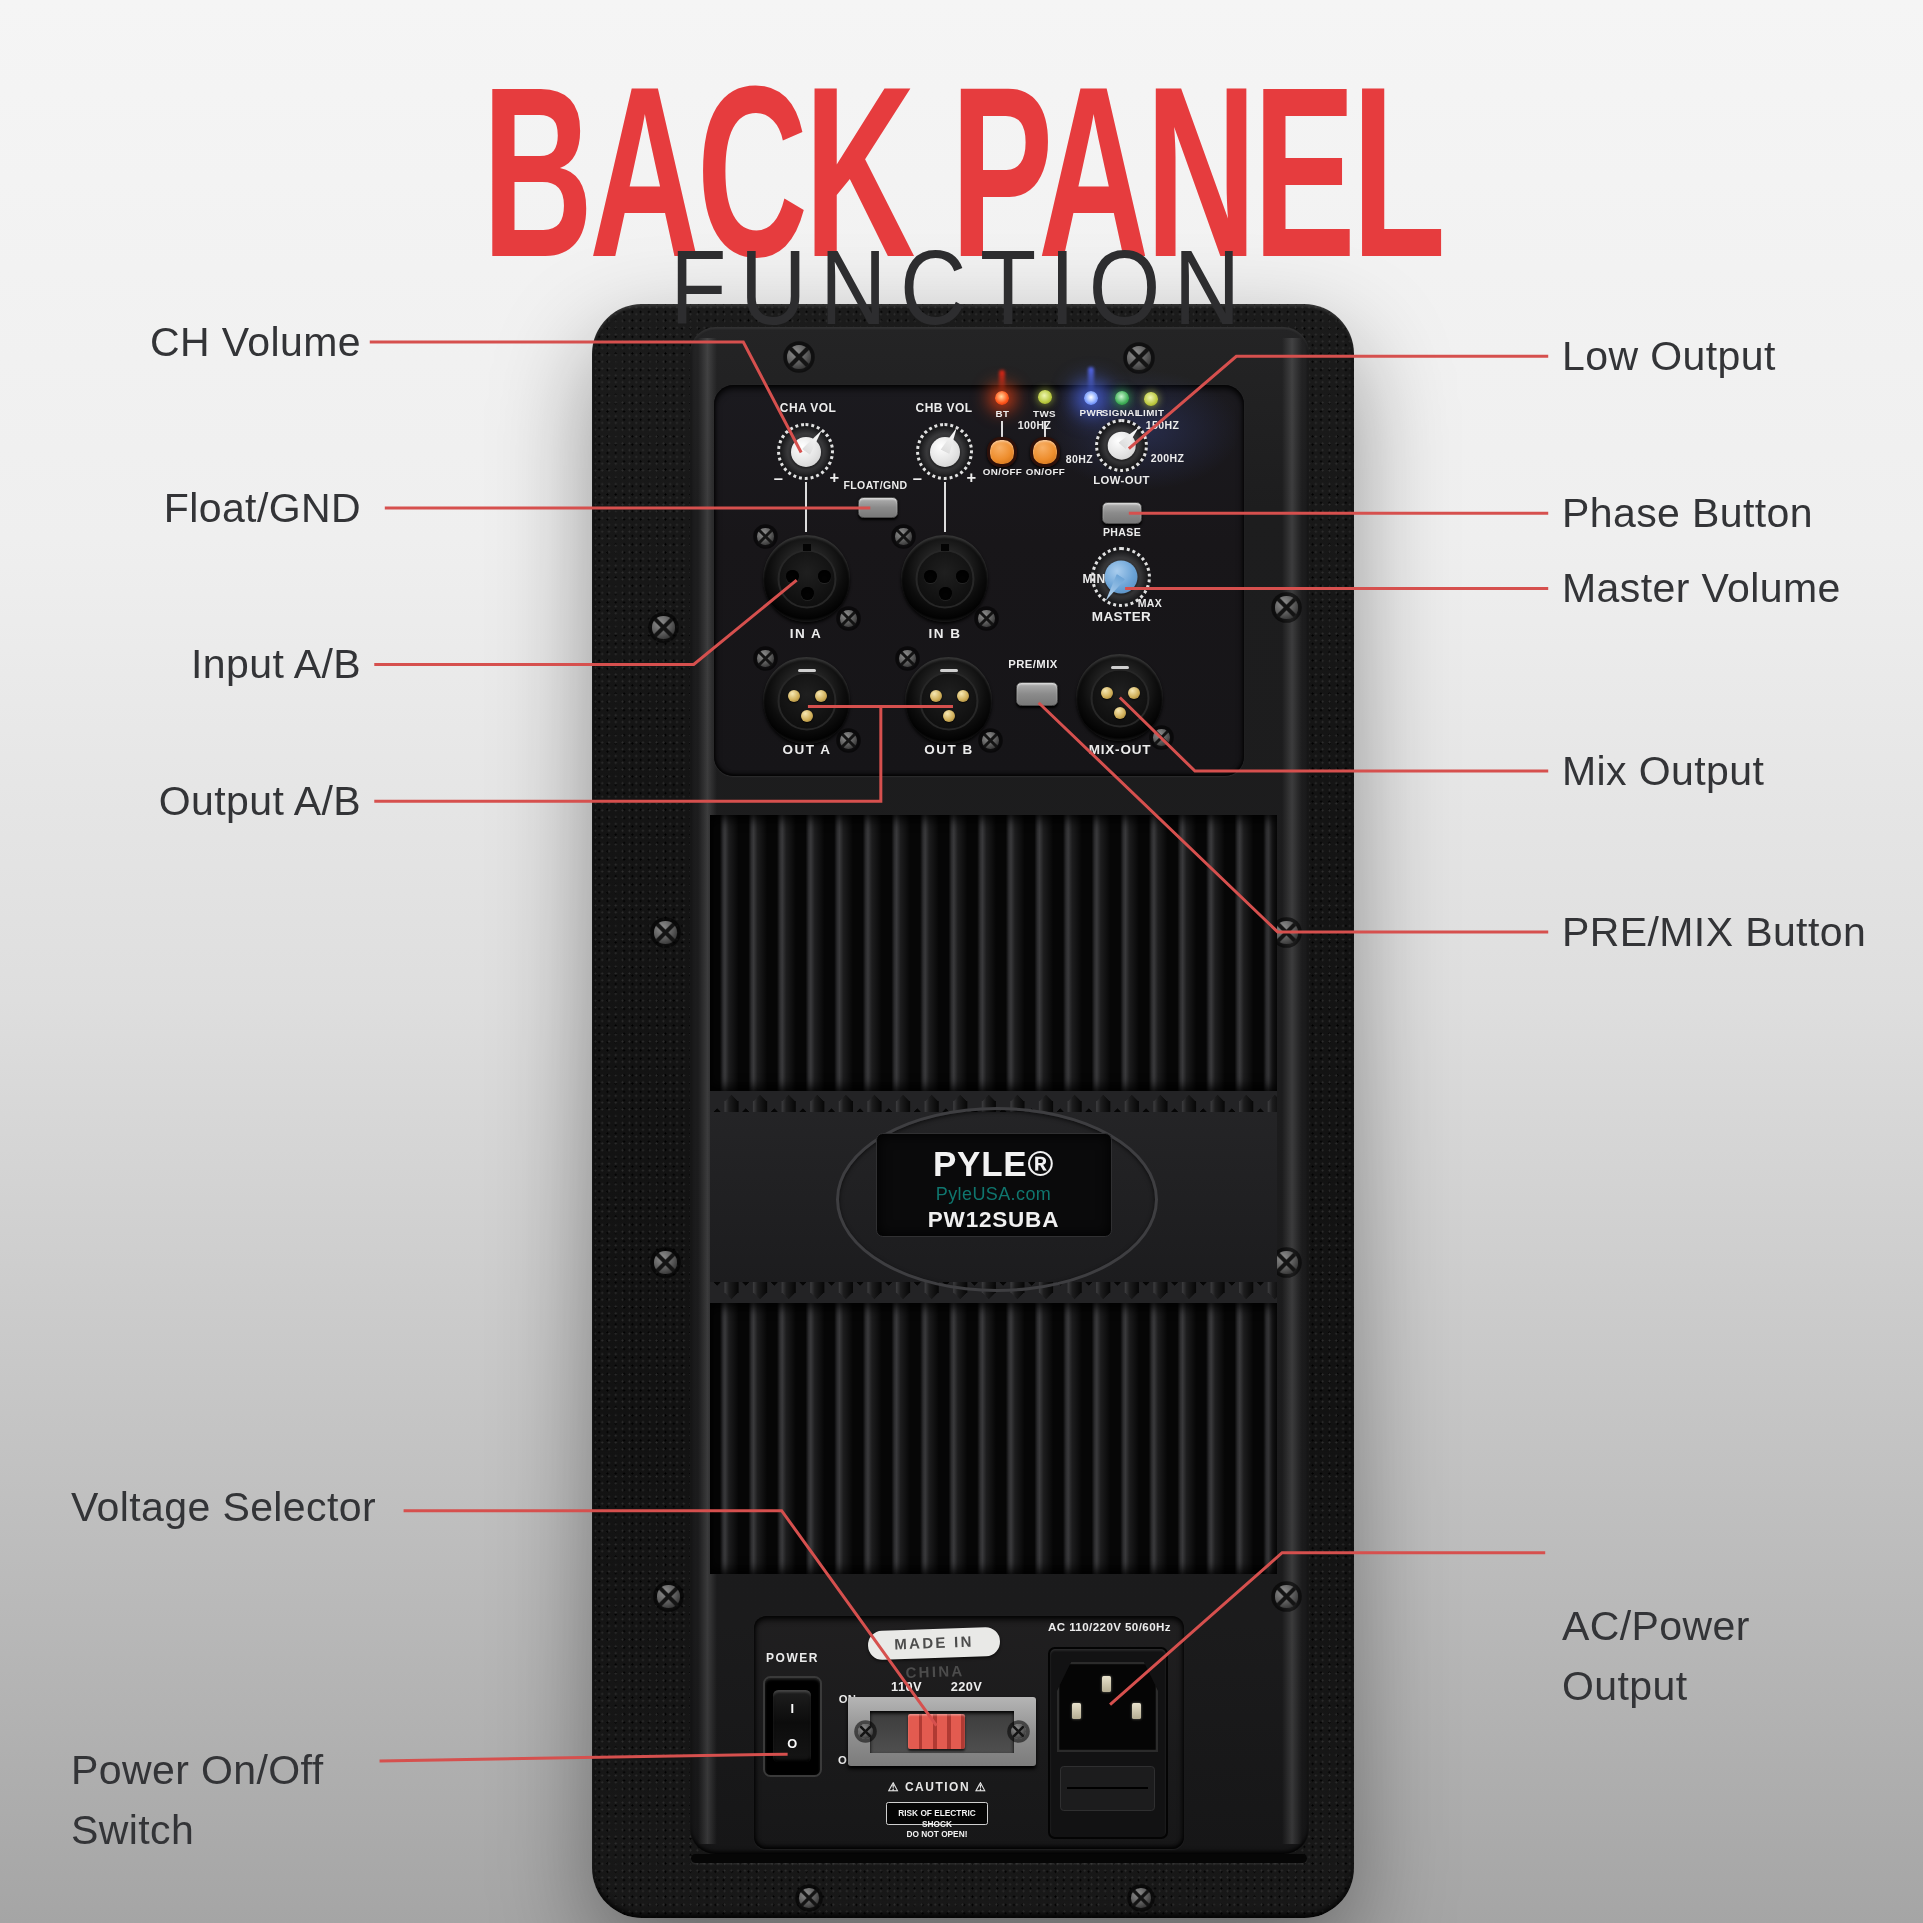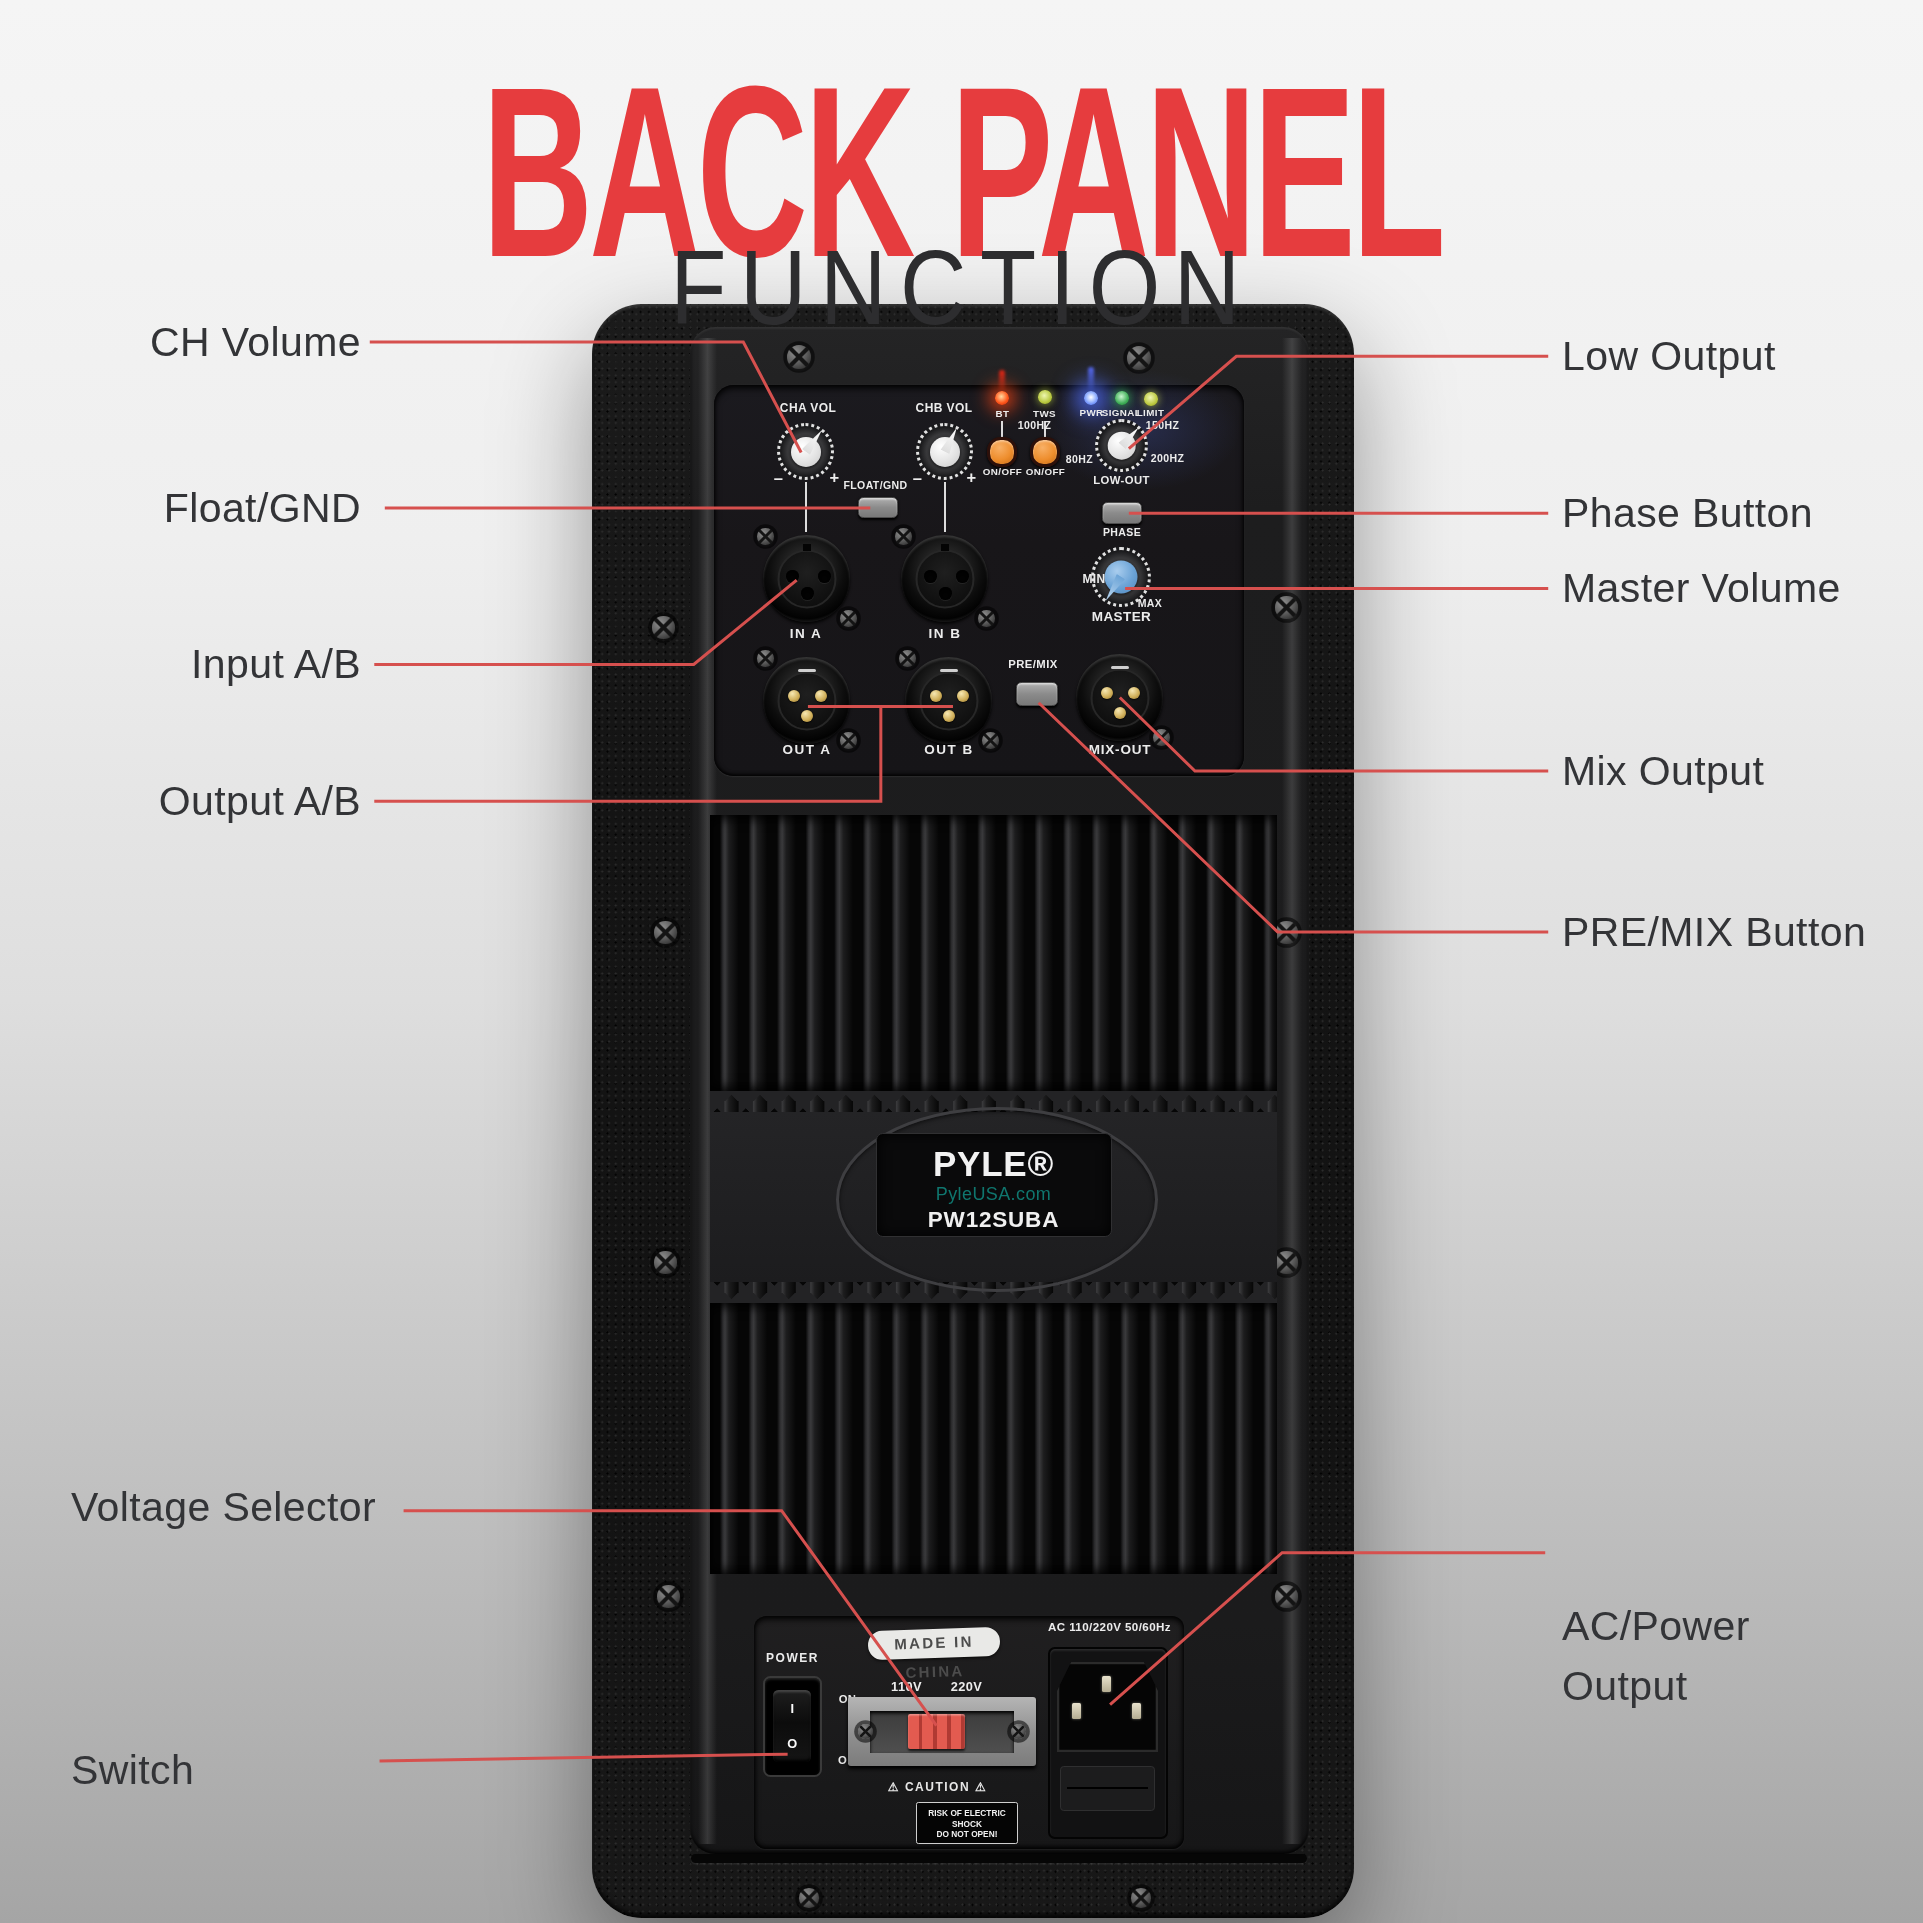--- a/index.html
+++ b/index.html
@@ -120,22 +120,22 @@
   .rocker{left:773px;top:1690px;width:38px;height:72px;border-radius:5.3px;
     background:linear-gradient(180deg,#1e1e1e,#0c0c0c 45%,#151515);box-shadow:inset 0 2.3px 2.3px rgba(255,255,255,.18), inset 0 -2.3px 3px #000;}
   .pill{left:868px;top:1629px;width:132px;height:28.6px;border-radius:14.3px;background:#e9e9e7;
     transform:rotate(-2deg);box-shadow:0 1.5px 3px rgba(0,0,0,.6);text-align:center;
     font-size:15px;font-weight:bold;color:#4c4c4c;letter-spacing:2.3px;line-height:28.6px;}
   .vplate{left:848px;top:1697px;width:188px;height:69px;border-radius:3px;
     background:linear-gradient(180deg,#b5b5b5,#8f8f8f 55%,#7c7c7c);box-shadow:0 2.3px 3.8px #000;}
   .vslot{left:870px;top:1711px;width:144px;height:42px;background:linear-gradient(180deg,#3c3c3c,#4f4f4f);box-shadow:inset 0 2.3px 3.8px #000;}
   .vslider{left:908px;top:1714px;width:57px;height:35px;border-radius:2.3px;
     background:repeating-linear-gradient(90deg,#e35b50 0 10.5px,#b03a33 10.5px 14.3px);box-shadow:0 1.5px 2.3px rgba(0,0,0,.7), inset 0 1.5px 1.5px rgba(255,255,255,.35);}
-  .riskbox{left:886px;top:1802px;width:102px;height:42px;background:#050505;border:1.5px solid #cfcfcf;border-radius:2.3px;
-    text-align:center;color:#f2f2f2;font-weight:bold;font-size:8.3px;line-height:10.5px;padding-top:5.3px;box-sizing:border-box;margin-left:30px;}
+  .riskbox{left:886px;top:1802px;width:102px;height:23px;background:#050505;border:1.5px solid #cfcfcf;border-radius:2.3px;
+    text-align:center;color:#f2f2f2;font-weight:bold;font-size:8.3px;line-height:10.5px;padding-top:5.3px;box-sizing:border-box;}
   .ac-bezel{left:1048px;top:1647px;width:120px;height:192px;border-radius:6.8px;background:#121213;
     border:2.3px solid #040404;box-sizing:border-box;box-shadow:inset 0 1.5px 2.3px rgba(255,255,255,.12);}
   .c14{left:1057px;top:1662px;width:101px;height:90px;background:#050505;
     clip-path:polygon(0 32%,14% 0,86% 0,100% 32%,100% 100%,0 100%);
     border:0;box-shadow:inset 0 0 0 2.3px #2b2b2b;}
   .blade{position:absolute;width:9px;height:16px;border-radius:1.5px;
     background:linear-gradient(180deg,#e8e2cc,#b5ad92);box-shadow:0 0 3px rgba(255,255,230,.4);}
   .fuse{left:1060px;top:1766px;width:95px;height:45px;border-radius:3.8px;background:#1c1c1d;
     border:1.5px solid #2f2f30;box-sizing:border-box;}
   .fuse::after{content:"";position:absolute;left:6px;right:6px;top:19.5px;height:2.3px;background:#000;}
@@ -343,20 +343,21 @@
   <polyline points="505,2343 1048,2334" stroke="#d6504e" stroke-width="4"></polyline>
   <polyline points="1477,2268 1706,2066 2056,2066" stroke="#d6504e" stroke-width="4"></polyline>
 </svg>
 
 <div class="abs co co-l" style="left:45px;top:312px;">CH Volume</div>
 <div class="abs co co-l" style="left:45px;top:478px;">Float/GND</div>
 <div class="abs co co-l" style="left:45px;top:634px;">Input A/B</div>
 <div class="abs co co-l" style="left:45px;top:771px;">Output A/B</div>
 <div class="abs co" style="left:71px;top:1477px;">Voltage Selector</div>
 <div class="abs co" style="left:71px;top:1740px;">
+  <div>Power On/Off</div>
   <div>Switch</div>
 </div>
 <div class="abs co co-r" style="top:326px;">Low Output</div>
 <div class="abs co co-r" style="top:483px;">Phase Button</div>
 <div class="abs co co-r" style="top:558px;">Master Volume</div>
 <div class="abs co co-r" style="top:741px;">Mix Output</div>
 <div class="abs co co-r" style="top:902px;">PRE/MIX Button</div>
 <div class="abs co co-r" style="top:1596px;">
   <div>AC/Power</div>
   <div>Output</div>

